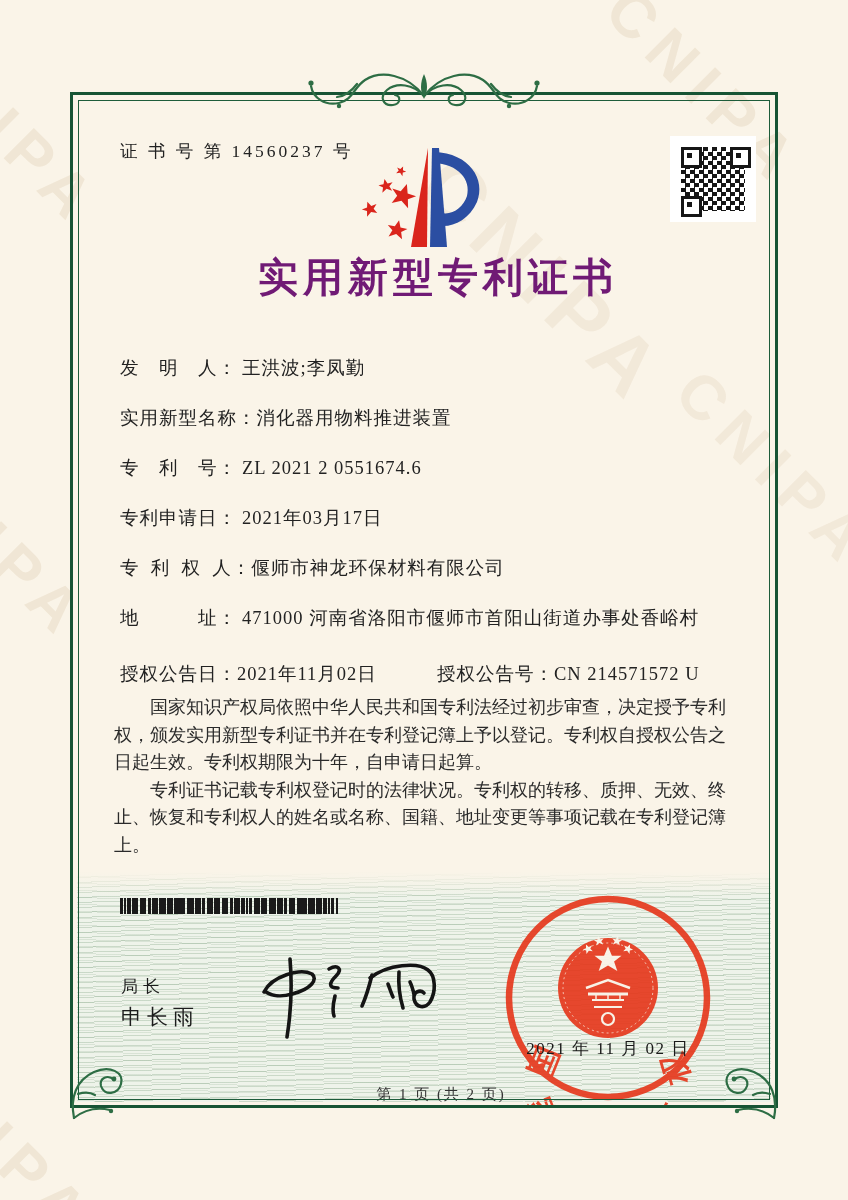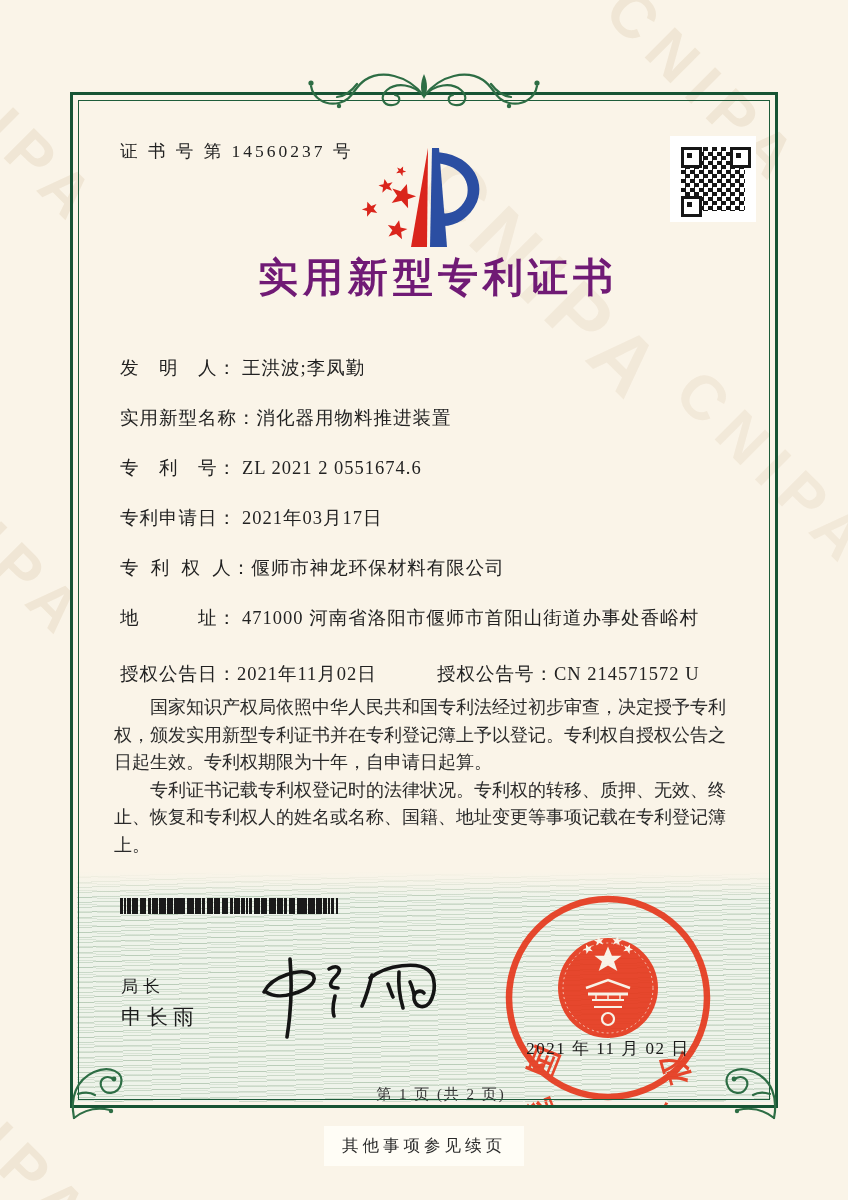--- a/index.html
+++ b/index.html
@@ -255,17 +255,14 @@
         </g>
       </g>
       <defs>
         <polygon id="est" points="0,-10 2.9,-3.1 10,-3.1 4.5,1.2 6.9,8.1 0,4 -6.9,8.1 -4.5,1.2 -10,-3.1 -2.9,-3.1"></polygon>
       </defs>
     </g>
     <text x="110" y="166" text-anchor="middle" font-size="17" letter-spacing="1.5" fill="#1a1a1a" font-family="'Liberation Serif','DejaVu Serif',serif">2021 年 11 月 02 日</text>
   </svg>
 
   <div class="page-info">第 1 页 (共 2 页)</div>
-  <div class="cont-note">
-    <span>其他事项参见续页</span>
-  </div>
 
 </div>
 
 </body></html>

